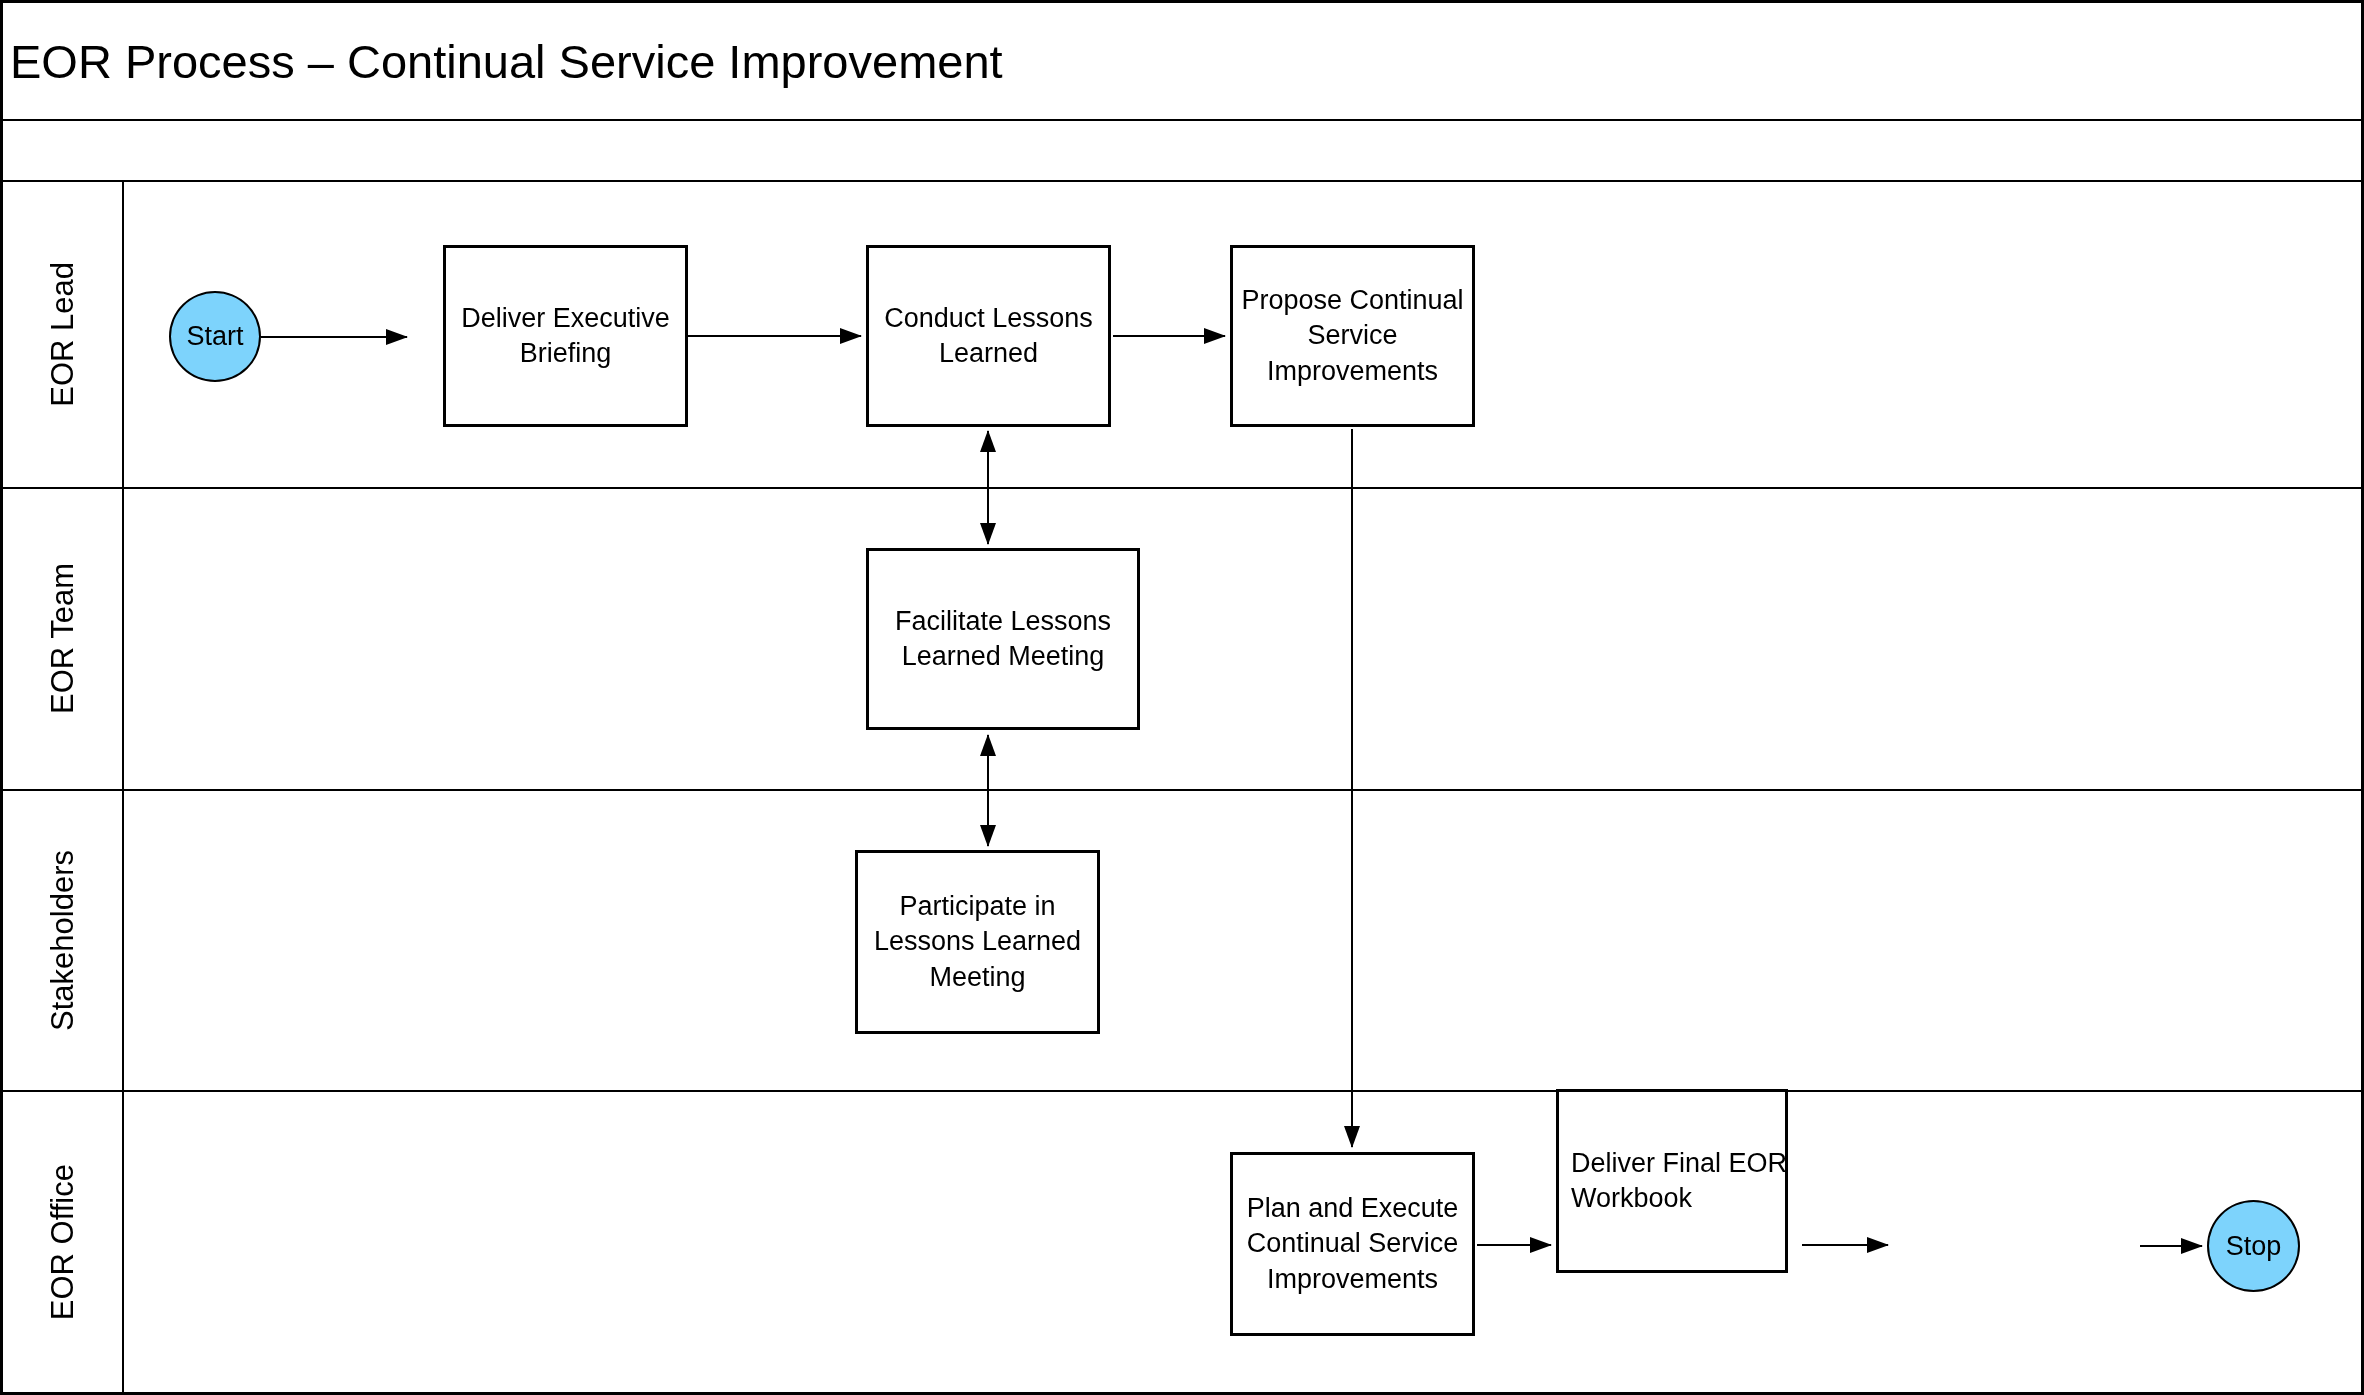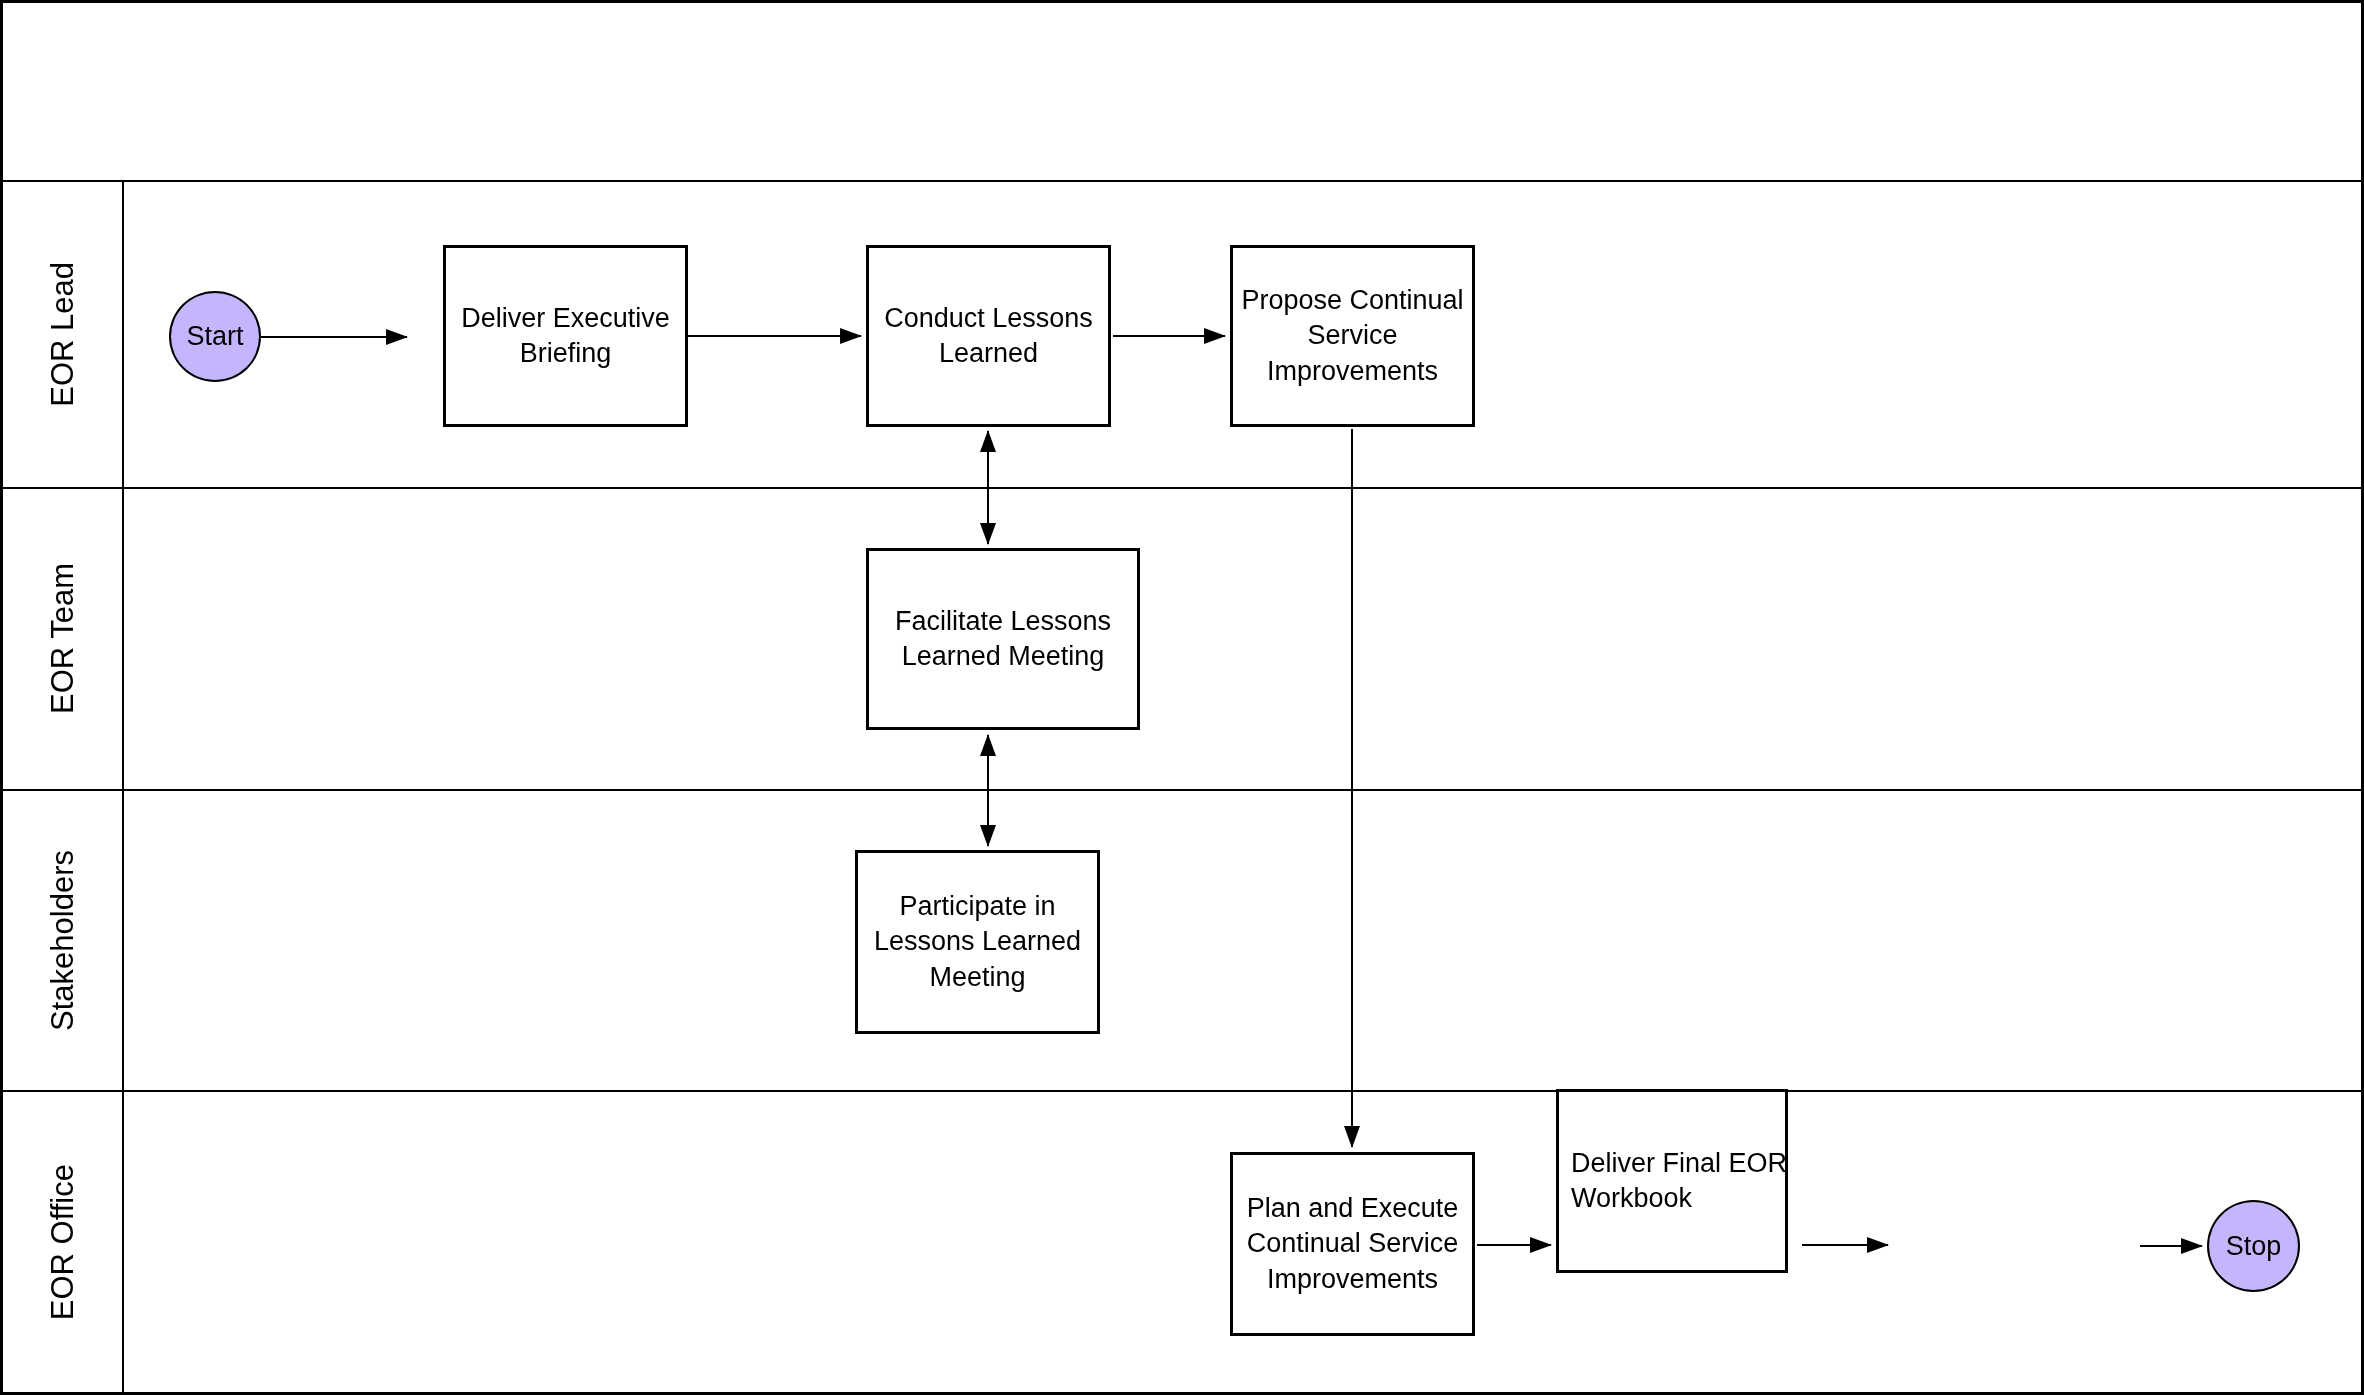--- a/index.html
+++ b/index.html
@@ -88,21 +88,21 @@
     padding-right: 4px;
   }
   .node.align-left .label {
     text-align: left;
   }
   .terminator {
     position: absolute;
     box-sizing: border-box;
     border: 2px solid #000;
     border-radius: 50%;
-    background: #c4b5fd;
+    background: #7dd3fc;
     display: flex;
     align-items: center;
     justify-content: center;
     font-size: 27px;
   }
   .terminator .label { white-space: pre; }
   #connector-layer {
     position: absolute;
     left: 0;
     top: 0;
@@ -111,20 +111,23 @@
   #connector-layer line {
     stroke: #000000;
     stroke-width: 2px;
   }
 </style>
 </head>
 <body>
 
 <div id="canvas">
 
+  <div class="row title-row">
+    <div class="title-text">EOR Process – Continual Service Improvement</div>
+  </div>
 
   <div class="row spacer-row"></div>
 
   <div class="lane" style="top:179px; height:307px;">
     <div class="lane-label">
       <span class="vtext">EOR Lead</span>
     </div>
   </div>
   <div class="lane" style="top:486px; height:302px;">
     <div class="lane-label">

